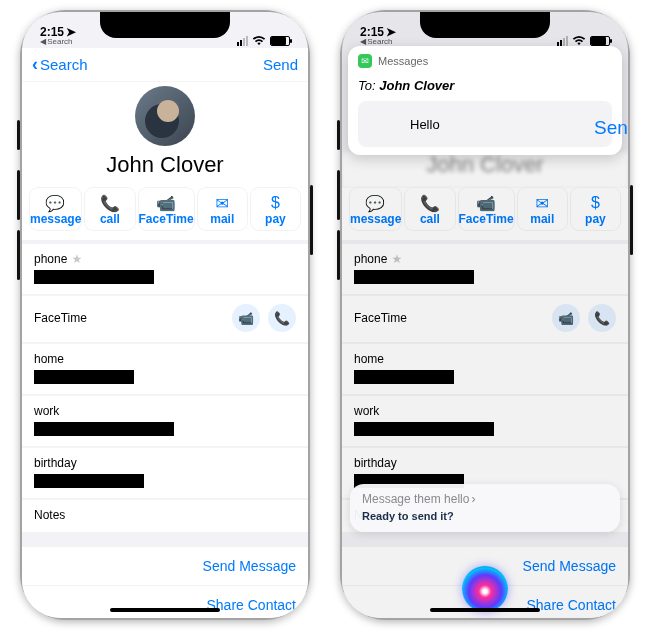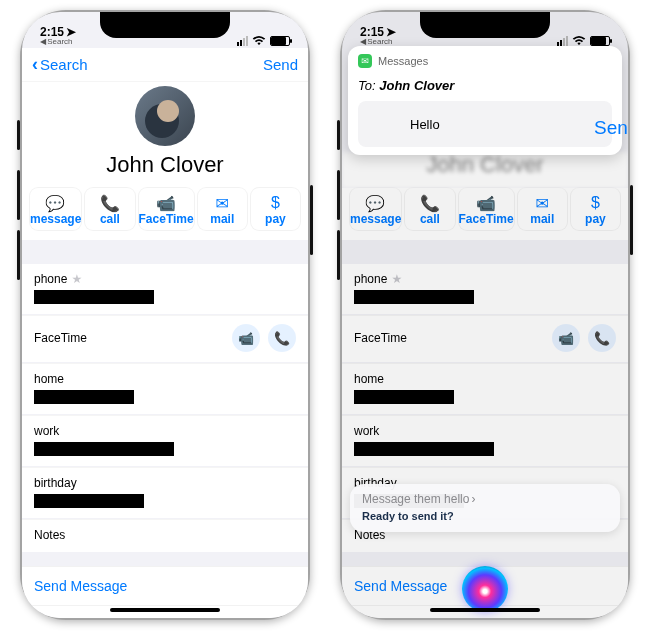--- a/index.html
+++ b/index.html
@@ -35,30 +35,30 @@
   .head { background:#fff; text-align:center; padding:4px 0 10px;}
   .avatar{ width:60px; height:60px; border-radius:50%; background:linear-gradient(135deg,#6b7a8a,#3b4550); margin:0 auto 6px; position:relative; overflow:hidden;}
   .avatar::after{content:"";position:absolute;left:22px;top:14px;width:22px;height:22px;border-radius:50%;background:#c9b29a;box-shadow:-6px 10px 0 6px #2a3440;}
   .cname{ font-size:22px; font-weight:400; color:#000;}
 
   .acts{ display:flex; gap:4px; padding:0 8px 10px; background:#fff;}
   .act{ flex:1; background:#fff; border-radius:8px; box-shadow:0 0 0 1px rgba(0,0,0,0.05); text-align:center; padding:6px 0 4px; color:#007aff;}
   .act .ic{ font-size:16px; height:18px;}
   .act .lbl{ font-size:12px;font-weight:bold; }
 
-  .section{ background:#fff; margin-top:24px; padding:8px 12px 10px; position:relative;}
+  .section{ background:#fff; margin-top:4px; padding:8px 12px 10px; position:relative;}
   .section + .section{ margin-top:1px; border-top:1px solid rgba(0,0,0,0.04);}
   .slabel{ font-size:12px; color:#000; display:flex; align-items:center; gap:4px;}
   .redact{ background:#000; height:14px; margin-top:4px;}
   .r1{width:120px}.r2{width:100px}.r3{width:140px}.r4{width:110px}
   .ft-row{ display:flex; justify-content:space-between; align-items:center;}
   .ft-btns{ display:flex; gap:8px;}
   .circ{ width:28px; height:28px; border-radius:50%; background:rgba(0,122,255,0.1); color:#007aff; display:flex; align-items:center; justify-content:center; font-size:13px;}
 
-  .links{ margin-top:14px;}
+  .links{ margin-top:14px;text-align:right;}
   .linkrow{ background:#fff; padding:11px 12px; font-size:14px; color:#007aff; border-top:1px solid rgba(0,0,0,0.05);}
 
   
   .msgcard{ position:absolute; top:34px; left:6px; right:6px; background:#fff; border-radius:12px; box-shadow:0 4px 14px rgba(0,0,0,0.18); z-index:30; padding:6px 10px 8px; }
   .mc-head{ display:flex; align-items:center; gap:6px; font-size:11px; color:#666; padding:2px 0 6px;}
   .mc-ico{ width:14px; height:14px; background:#34c759; border-radius:4px; display:flex;align-items:center;justify-content:center;color:#fff;font-size:9px;}
   .mc-to{ font-size:13px; color:#000; padding:4px 0 8px;font-style:italic;}
   .mc-to b{ font-weight:600;}
   .mc-input{ display:flex; align-items:center; background:#f3f3f5; border-radius:8px; padding:8px 8px;}
   .mc-text{ flex:1; font-size:13px; color:#000; border:none; background:transparent; outline:none;margin-left:44px;}

